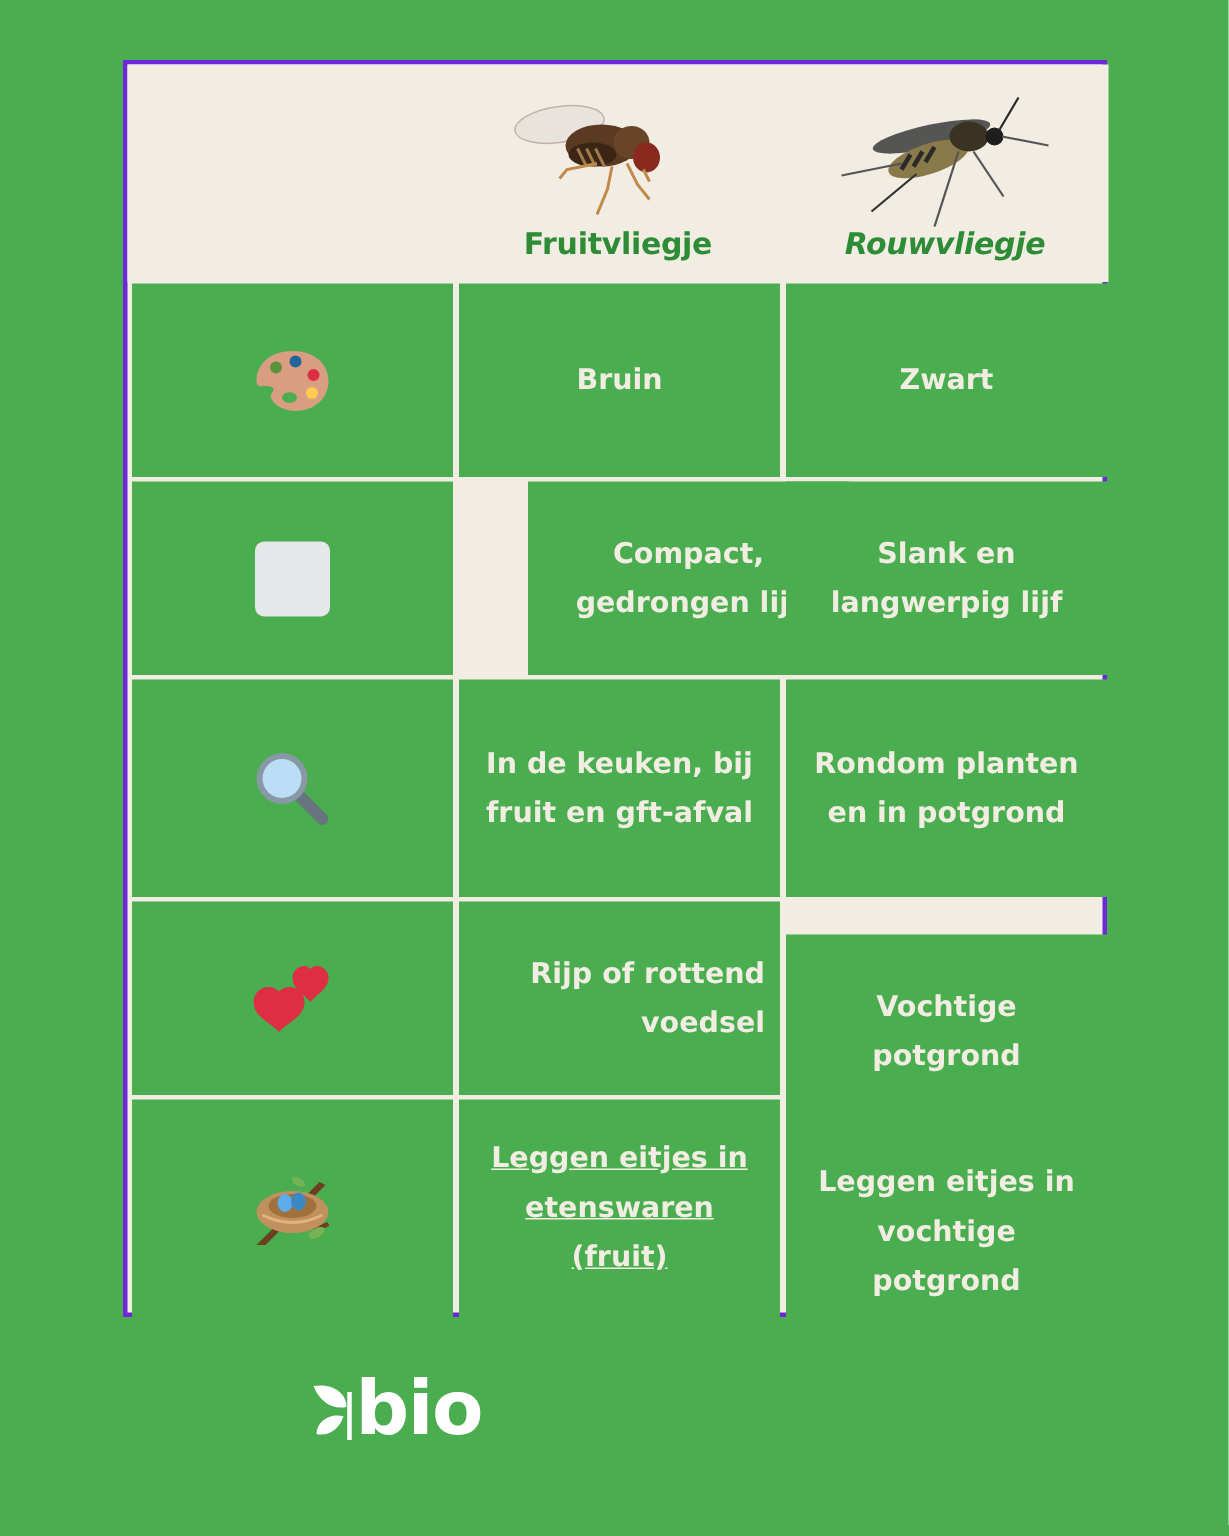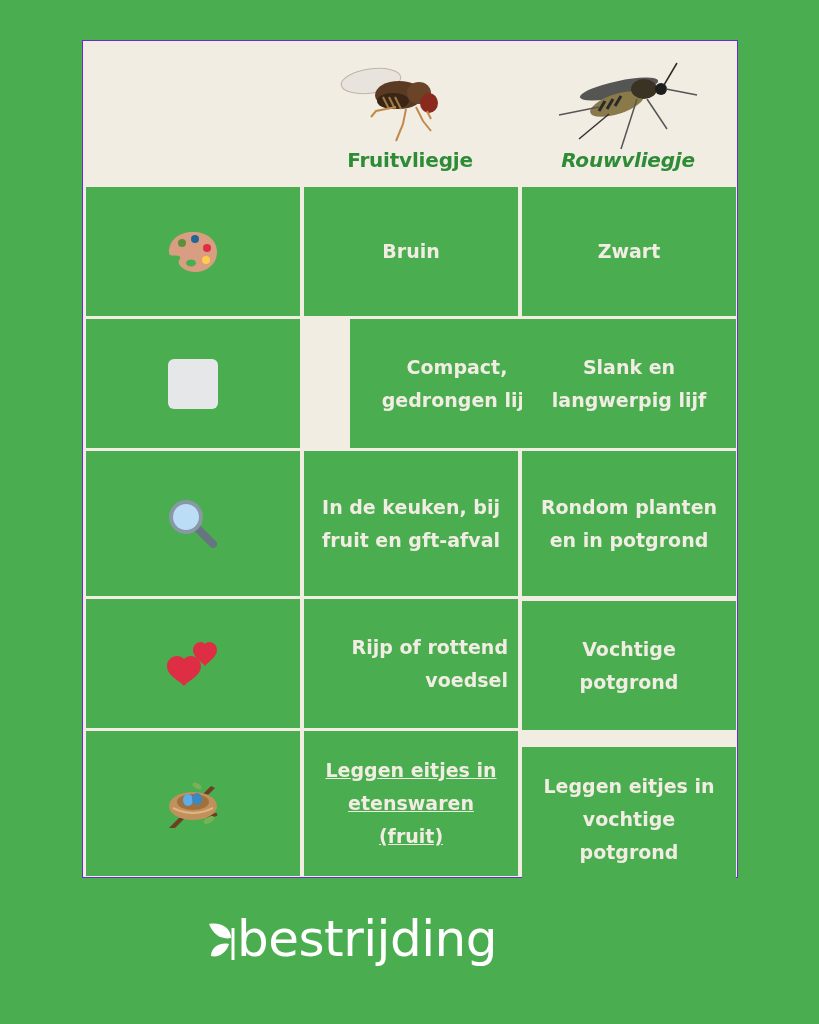--- a/index.html
+++ b/index.html
@@ -7,21 +7,21 @@
   body {
     background: #4aad4f;
     font-family: "DejaVu Sans", "Liberation Sans", sans-serif;
     position: relative;
   }
   .table {
     position: absolute;
     left: 82px; top: 40px;
     width: 656px; height: 838px;
     background: #f1ede3;
-    border: 1px solid #6d28d9;
+    border: 3px solid #6d28d9;
   }
   .header-row {
     position: absolute; left: 0; top: 0; width: 654px; height: 145px;
     background: #f1ede3;
   }
   .species {
     position: absolute; top: 0; height: 145px;
     display: flex; flex-direction: column; align-items: center;
   }
   .species.fruit { left: 218px; width: 218px; }
@@ -134,21 +134,21 @@
   <div class="cell" style="left:221px; top:410px; width:214px; height:145px;">In de keuken, bij fruit en gft-afval</div>
   <div class="cell" style="left:439px; top:410px; width:214px; height:145px;">Rondom planten en in potgrond</div>
 
   <div class="cell icon-cell" style="left:3px; top:558px; width:214px; height:129px;">
     <svg width="52" height="52" viewBox="0 0 52 52">
       <path d="M42 4 C46 4 50 7 50 12 C50 19 42 23 38 28 C34 23 26 19 26 12 C26 7 30 4 34 4 C36 4 37 5 38 6 C39 5 40 4 42 4 Z" fill="#dd2e44"></path>
       <path d="M24 18 C29 18 34 22 34 28 C34 38 22 42 17 48 C12 42 0 38 0 28 C0 22 5 18 10 18 C13 18 15 19 17 21 C19 19 21 18 24 18 Z" fill="#dd2e44"></path>
     </svg>
   </div>
   <div class="cell" style="left:221px; top:558px; width:214px; height:129px;text-align:right;">Rijp of rottend voedsel</div>
-  <div class="cell" style="left:439px; top:560px; width:214px; height:129px;">Vochtige potgrond</div>
+  <div class="cell" style="left:439px; top:580px; width:214px; height:129px;">Vochtige potgrond</div>
 
   <div class="cell icon-cell" style="left:3px; top:690px; width:214px; height:145px;">
     <svg width="52" height="52" viewBox="0 0 52 52">
       <path d="M2 50 L44 8 L48 10 L8 50 Z" fill="#6b3f1f"></path>
       <path d="M40 40 L50 36" stroke="#6b3f1f" stroke-width="3"></path>
       <ellipse cx="42" cy="42" rx="6" ry="3" fill="#77b255" transform="rotate(-30 42 42)"></ellipse>
       <ellipse cx="30" cy="8" rx="5" ry="2.5" fill="#77b255" transform="rotate(30 30 8)"></ellipse>
       <ellipse cx="26" cy="28" rx="24" ry="14" fill="#c1915d"></ellipse>
       <ellipse cx="26" cy="24" rx="16" ry="8" fill="#a0703d"></ellipse>
       <ellipse cx="21" cy="22" rx="5" ry="6" fill="#5dadec"></ellipse>
@@ -159,14 +159,14 @@
   <div class="cell" style="left:221px; top:690px; width:214px; height:145px;text-decoration:underline;">Leggen eitjes in etenswaren (fruit)</div>
   <div class="cell" style="left:439px; top:690px; width:214px; height:145px;margin-top:16px;">Leggen eitjes in vochtige potgrond</div>
 </div>
 
 <div class="logo">
   <svg class="leaf" width="28" height="40" viewBox="0 0 28 40">
     <path d="M2 4 C14 2 24 8 24 18 C14 20 6 14 2 4 Z" fill="#ffffff"></path>
     <path d="M4 36 C4 28 12 22 22 24 C20 32 12 38 4 36 Z" fill="#ffffff"></path>
     <path d="M26 8 L26 40" stroke="#ffffff" stroke-width="3"></path>
   </svg>
-  <span class="light">bestrijding</span>
+  <span class="bold">bio</span>
 </div>
 
 </body></html>

